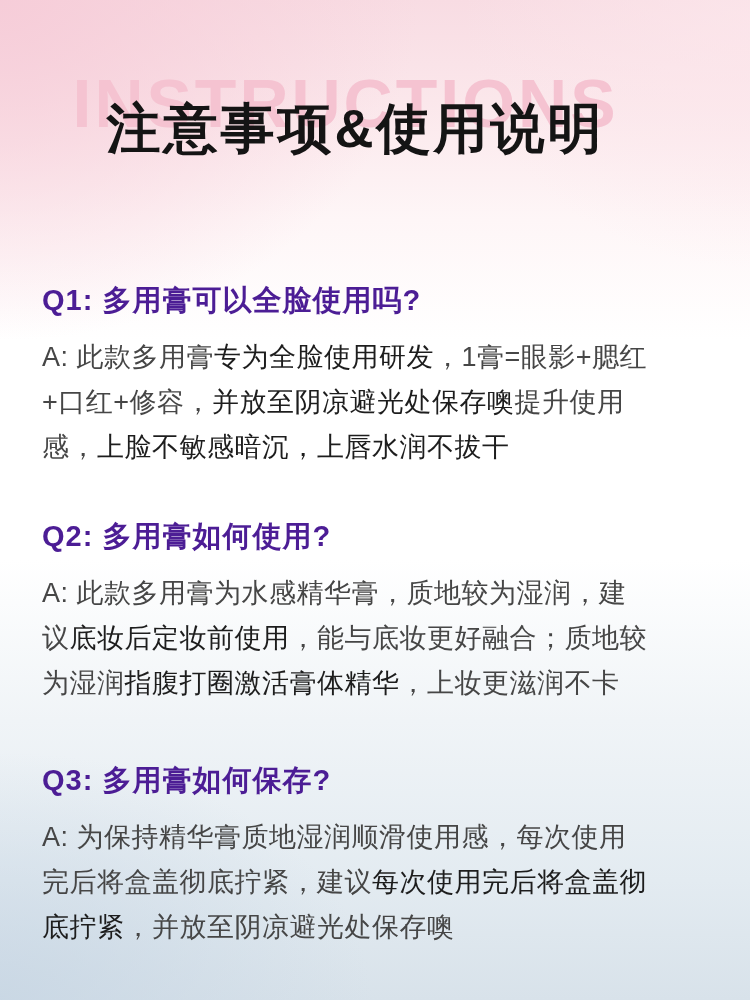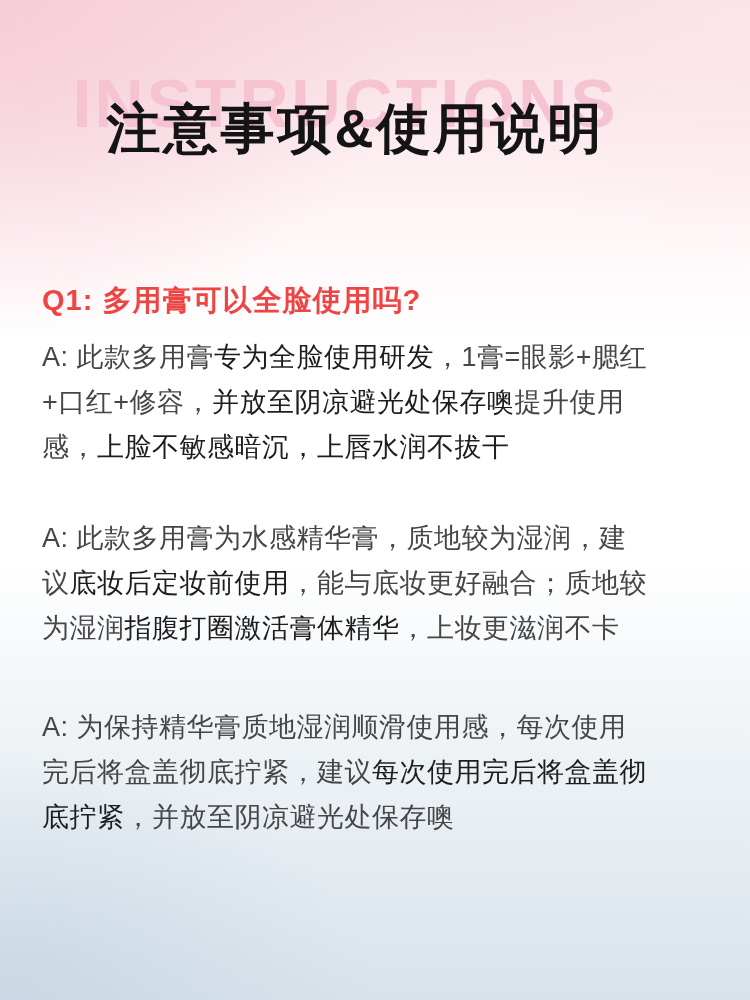--- a/index.html
+++ b/index.html
@@ -52,21 +52,21 @@
   .qa { margin: 0; }
   .qa-1 { margin-top: 80px; }
   .qa-2 { margin-top: 46px; }
   .qa-3 { margin-top: 54px; }
   .question {
     margin: 0;
     font-size: 29px;
     line-height: 40px;
     font-weight: 700;
     letter-spacing: 1px;
-    color: #ef4444;
+    color: #4c1d95;
   }
   .answer {
     margin: 15px 0 0 0;
     font-size: 27px;
     line-height: 45px;
     letter-spacing: 0.5px;
     color: #464646;
     word-break: break-all;
   }
   .answer .seg { font-weight: 400; }
@@ -83,22 +83,24 @@
   </header>
 
   <main class="content">
 
     <section class="qa qa-1">
       <h2 class="question">Q1: 多用膏可以全脸使用吗?</h2>
       <p class="answer"><span class="seg">A: 此款多用膏</span><span class="seg b">专为全脸使用研发</span><span class="seg">，1膏=眼影+腮红+口红+修容，</span><span class="seg b">并放至阴凉避光处保存噢</span><span class="seg">提升使用感，</span><span class="seg b">上脸不敏感暗沉，上唇水润不拔干</span></p>
     </section>
 
     <section class="qa qa-2">
+      <h2 class="question">Q2: 多用膏如何使用?</h2>
       <p class="answer"><span class="seg">A: 此款多用膏为水感精华膏，质地较为湿润，建议</span><span class="seg b">底妆后定妆前使用</span><span class="seg">，能与底妆更好融合；质地较为湿润</span><span class="seg b">指腹打圈激活膏体精华</span><span class="seg">，上妆更滋润不卡</span></p>
     </section>
 
     <section class="qa qa-3">
+      <h2 class="question">Q3: 多用膏如何保存?</h2>
       <p class="answer"><span class="seg">A: 为保持精华膏质地湿润顺滑使用感，每次使用完后将盒盖彻底拧紧，建议</span><span class="seg b">每次使用完后将盒盖彻底拧紧</span><span class="seg">，并放至阴凉避光处保存噢</span></p>
     </section>
 
   </main>
 
 </div>
 
 </body></html>

